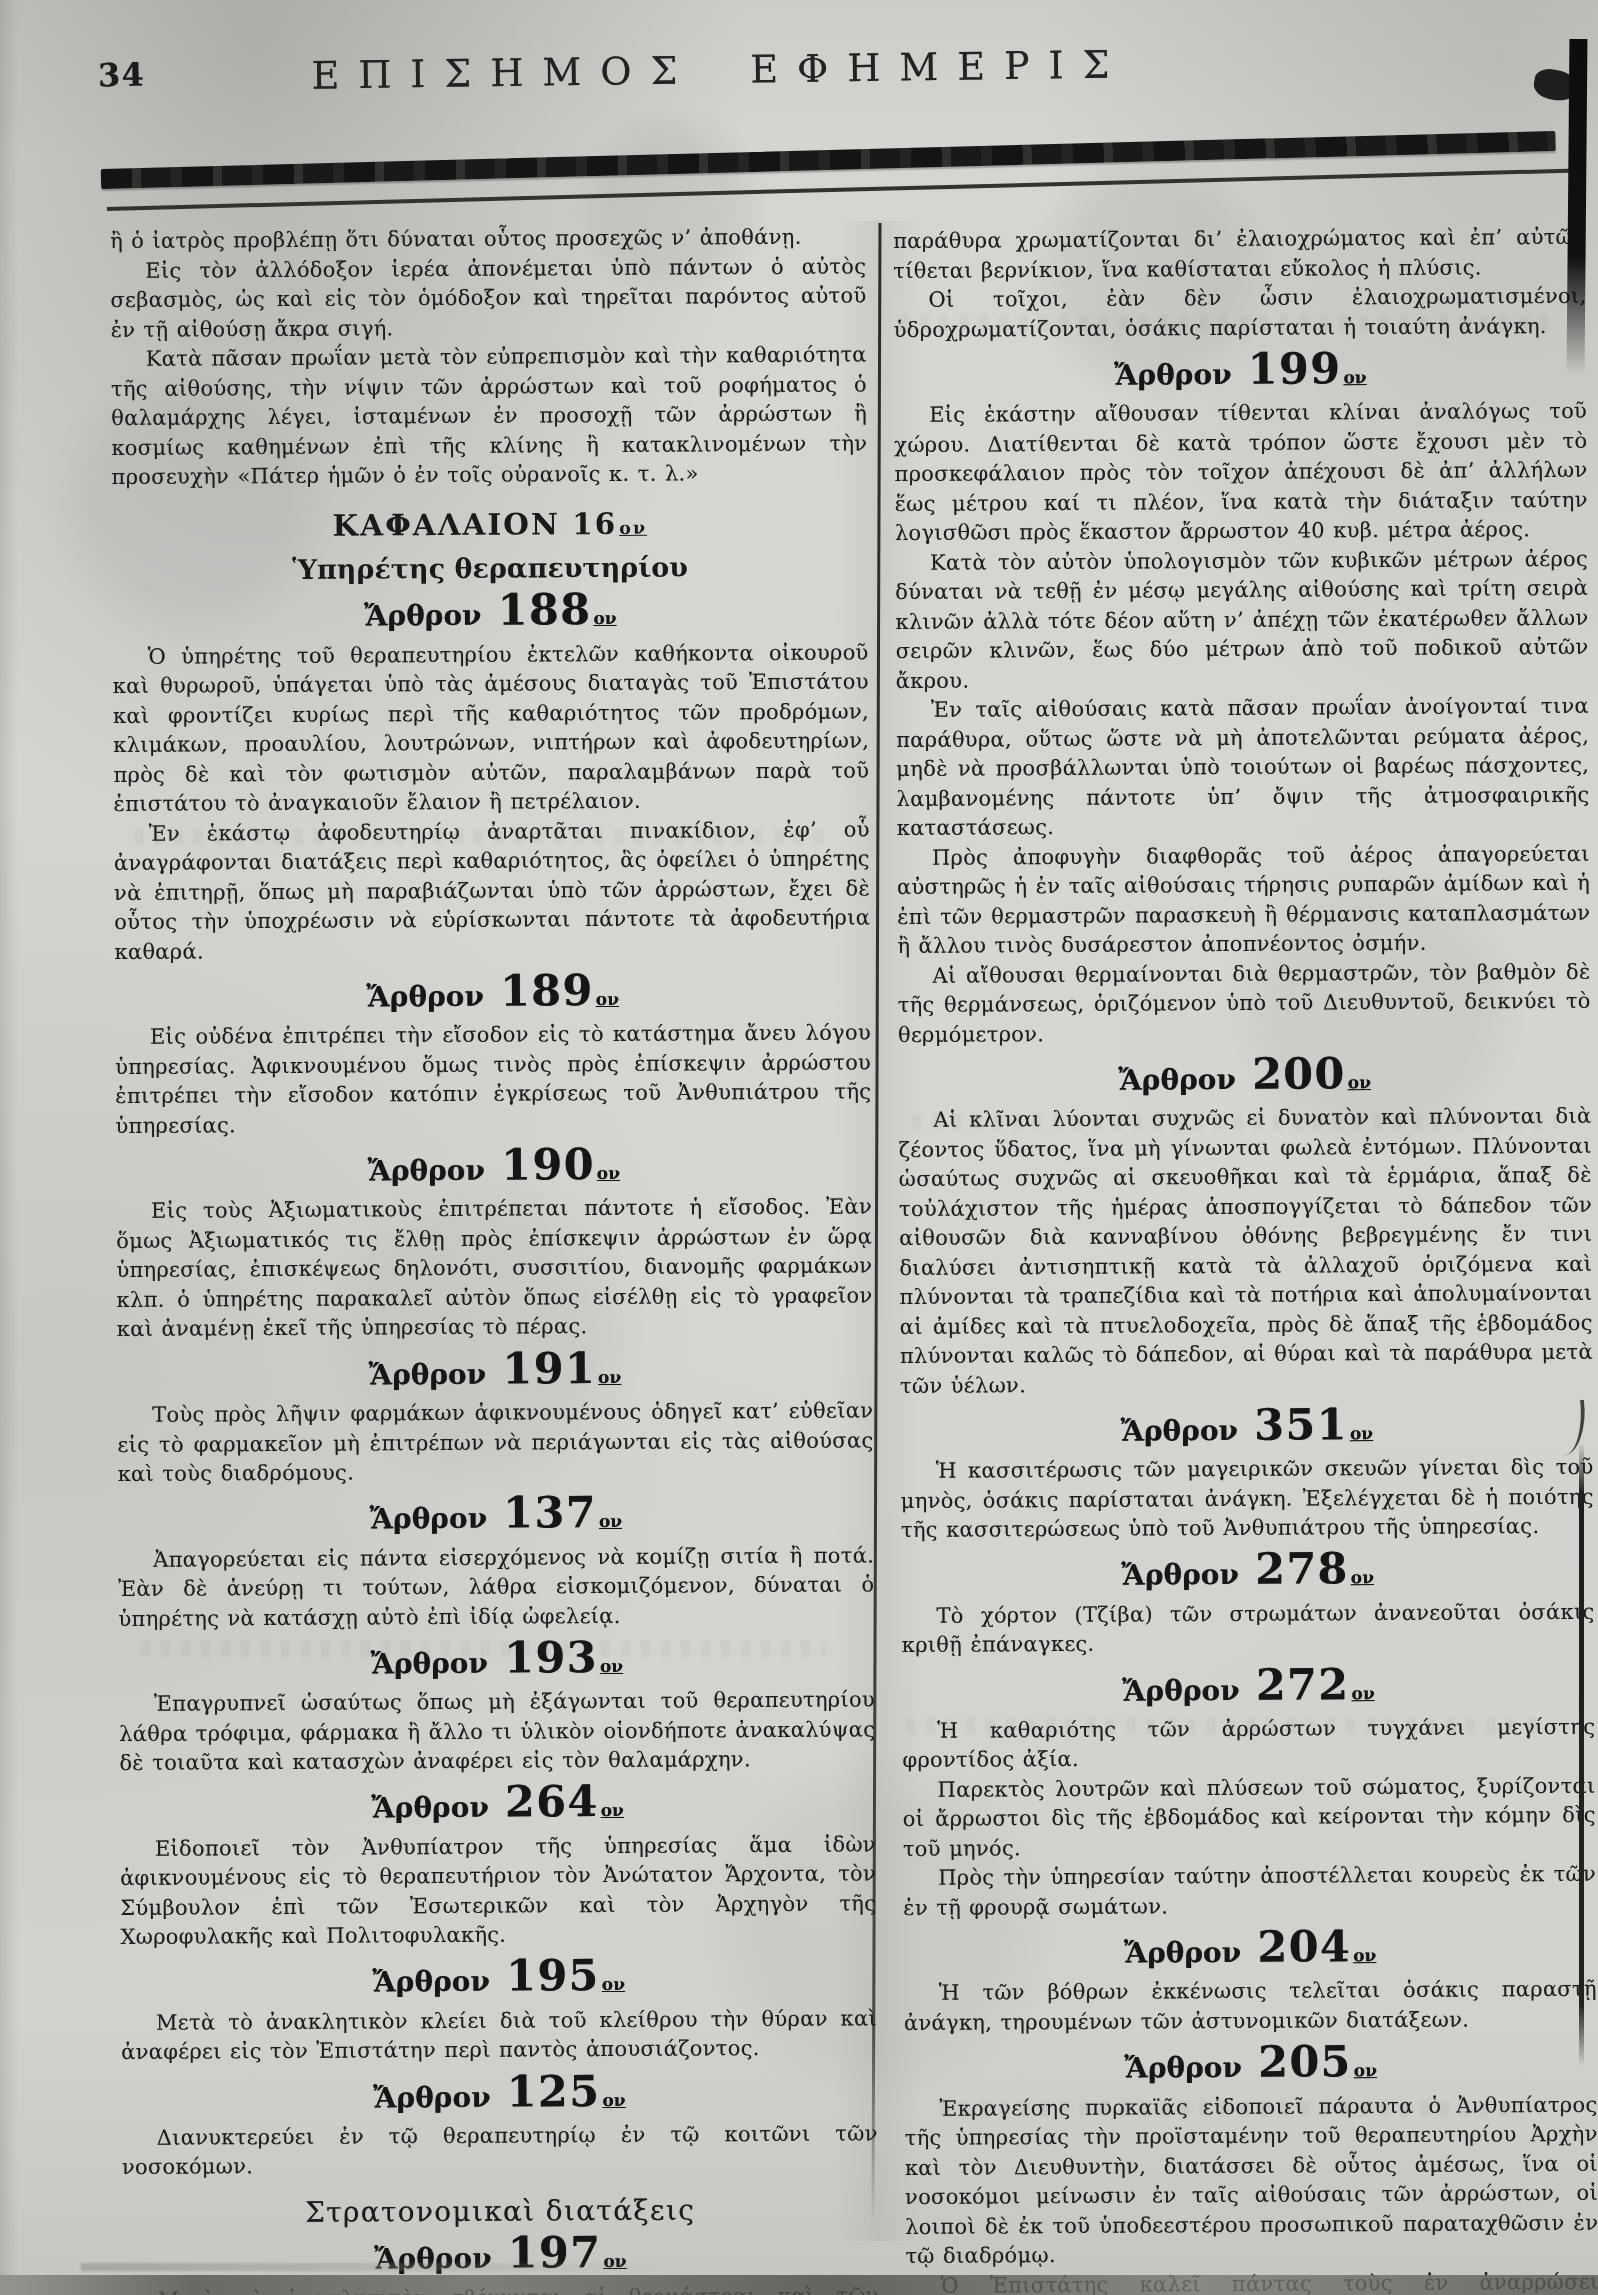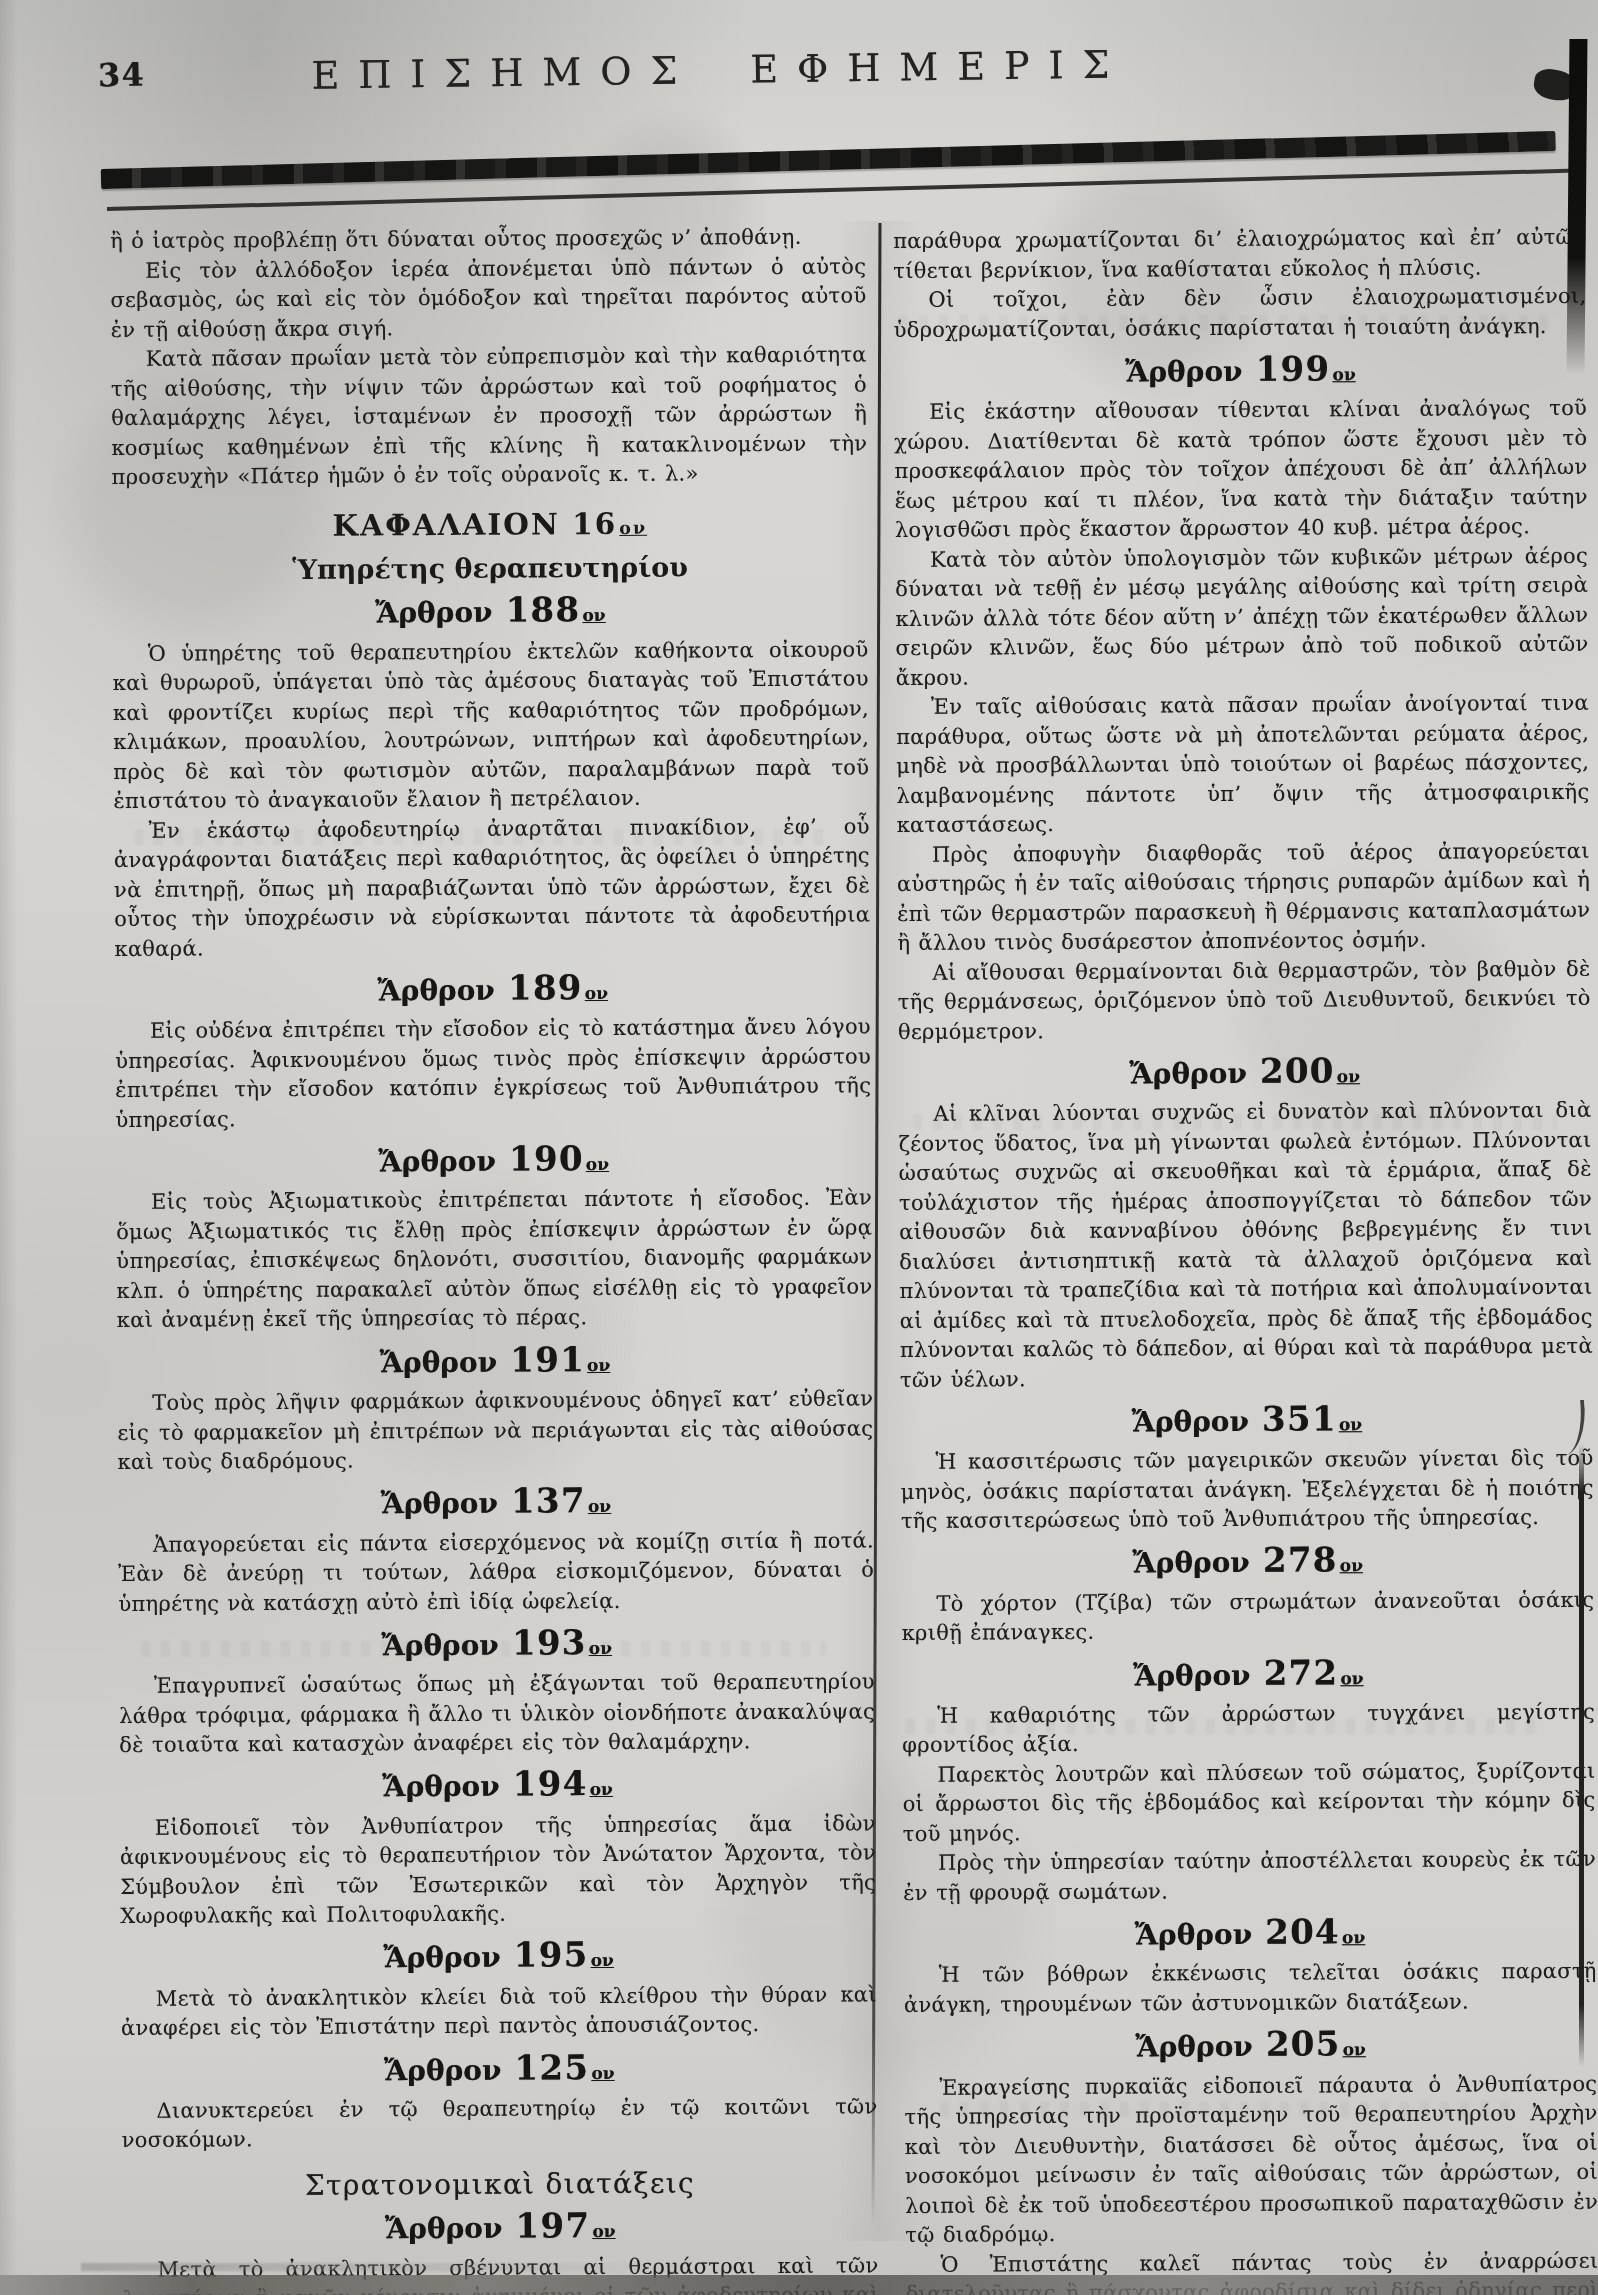--- a/index.html
+++ b/index.html
@@ -40,21 +40,21 @@
   .col-left{left:110px;width:756px;}
   .col-right{left:893px;width:693px;}
   .divider{position:absolute;left:875px;top:223px;width:2.7px;height:2004px;
     transform:rotate(0.2deg);
     background:linear-gradient(180deg,#2b2b29 0%,#343331 60%,#4a4844 90%,rgba(70,68,64,0));}
   .para{margin:0;font-size:21px;line-height:29.5px;text-align:justify;text-indent:35px;
     letter-spacing:0.3px;word-spacing:1.3px;color:#1e1d1b;text-shadow:0 0 0.7px rgba(20,20,20,.35);}
   .para.noindent{text-indent:0;}
   .article-h{margin:10.7px 0 5.4px 0;text-align:center;font-size:28px;line-height:31px;
     font-weight:bold;color:#171614;text-shadow:0 0 0.7px rgba(0,0,0,.5);}
-  .art-num{font-size:34px;letter-spacing:1.3px;}
+  .art-num{font-size:43px;letter-spacing:1.3px;}
   .art-suffix{font-size:17px;font-weight:bold;margin-left:2px;text-decoration:underline;}
   .chapter-h{margin:17.5px 0 4px 0;text-align:center;font-size:29.5px;line-height:34px;
     font-weight:bold;letter-spacing:2px;color:#1b1a18;}
   .chapter-h .art-suffix{font-size:17.5px;}
   .subtitle-h{margin:6.7px 0 4px 0;text-align:center;font-size:27px;line-height:32px;
     font-weight:bold;color:#1b1a18;}
   .section-h{margin:14.8px 0 4px 0;text-align:center;font-size:28px;line-height:32px;
     font-weight:normal;letter-spacing:1.3px;color:#1c1b19;text-shadow:0 0 0.7px rgba(0,0,0,.5);}
   
   .gutter-shade{position:absolute;left:835px;top:221px;width:87px;height:2020px;
@@ -109,21 +109,21 @@
     <h3 class="article-h"><span class="art-label">Ἄρθρον</span><span class="art-num"> 189</span><span class="art-suffix">ον</span></h3>
     <p class="para">Εἰς οὐδένα ἐπιτρέπει τὴν εἴσοδον εἰς τὸ κατάστημα ἄνευ λόγου ὑπηρεσίας. Ἀφικνουμένου ὅμως τινὸς πρὸς ἐπίσκεψιν ἀρρώστου ἐπιτρέπει τὴν εἴσοδον κατόπιν ἐγκρίσεως τοῦ Ἀνθυπιάτρου τῆς ὑπηρεσίας.</p>
     <h3 class="article-h"><span class="art-label">Ἄρθρον</span><span class="art-num"> 190</span><span class="art-suffix">ον</span></h3>
     <p class="para">Εἰς τοὺς Ἀξιωματικοὺς ἐπιτρέπεται πάντοτε ἡ εἴσοδος. Ἐὰν ὅμως Ἀξιωματικός τις ἔλθῃ πρὸς ἐπίσκεψιν ἀρρώστων ἐν ὥρᾳ ὑπηρεσίας, ἐπισκέψεως δηλονότι, συσσιτίου, διανομῆς φαρμάκων κλπ. ὁ ὑπηρέτης παρακαλεῖ αὐτὸν ὅπως εἰσέλθῃ εἰς τὸ γραφεῖον καὶ ἀναμένῃ ἐκεῖ τῆς ὑπηρεσίας τὸ πέρας.</p>
     <h3 class="article-h"><span class="art-label">Ἄρθρον</span><span class="art-num"> 191</span><span class="art-suffix">ον</span></h3>
     <p class="para">Τοὺς πρὸς λῆψιν φαρμάκων ἀφικνουμένους ὁδηγεῖ κατ’ εὐθεῖαν εἰς τὸ φαρμακεῖον μὴ ἐπιτρέπων νὰ περιάγωνται εἰς τὰς αἰθούσας καὶ τοὺς διαδρόμους.</p>
     <h3 class="article-h"><span class="art-label">Ἄρθρον</span><span class="art-num"> 137</span><span class="art-suffix">ον</span></h3>
     <p class="para">Ἀπαγορεύεται εἰς πάντα εἰσερχόμενος νὰ κομίζῃ σιτία ἢ ποτά. Ἐὰν δὲ ἀνεύρῃ τι τούτων, λάθρα εἰσκομιζόμενον, δύναται ὁ ὑπηρέτης νὰ κατάσχῃ αὐτὸ ἐπὶ ἰδίᾳ ὠφελείᾳ.</p>
     <h3 class="article-h"><span class="art-label">Ἄρθρον</span><span class="art-num"> 193</span><span class="art-suffix">ον</span></h3>
     <p class="para">Ἐπαγρυπνεῖ ὡσαύτως ὅπως μὴ ἐξάγωνται τοῦ θεραπευτηρίου λάθρα τρόφιμα, φάρμακα ἢ ἄλλο τι ὑλικὸν οἱονδήποτε ἀνακαλύψας δὲ τοιαῦτα καὶ κατασχὼν ἀναφέρει εἰς τὸν θαλαμάρχην.</p>
-    <h3 class="article-h"><span class="art-label">Ἄρθρον</span><span class="art-num"> 194</span><span class="art-suffix">ον</span></h3>
+    <h3 class="article-h"><span class="art-label">Ἄρθρον</span><span class="art-num"> 264</span><span class="art-suffix">ον</span></h3>
     <p class="para">Εἰδοποιεῖ τὸν Ἀνθυπίατρον τῆς ὑπηρεσίας ἅμα ἰδὼν ἀφικνουμένους εἰς τὸ θεραπευτήριον τὸν Ἀνώτατον Ἄρχοντα, τὸν Σύμβουλον ἐπὶ τῶν Ἐσωτερικῶν καὶ τὸν Ἀρχηγὸν τῆς Χωροφυλακῆς καὶ Πολιτοφυλακῆς.</p>
     <h3 class="article-h"><span class="art-label">Ἄρθρον</span><span class="art-num"> 195</span><span class="art-suffix">ον</span></h3>
     <p class="para">Μετὰ τὸ ἀνακλητικὸν κλείει διὰ τοῦ κλείθρου τὴν θύραν καὶ ἀναφέρει εἰς τὸν Ἐπιστάτην περὶ παντὸς ἀπουσιάζοντος.</p>
     <h3 class="article-h"><span class="art-label">Ἄρθρον</span><span class="art-num"> 125</span><span class="art-suffix">ον</span></h3>
     <p class="para">Διανυκτερεύει ἐν τῷ θεραπευτηρίῳ ἐν τῷ κοιτῶνι τῶν νοσοκόμων.</p>
     <h3 class="section-h">Στρατονομικαὶ διατάξεις</h3>
     <h3 class="article-h"><span class="art-label">Ἄρθρον</span><span class="art-num"> 197</span><span class="art-suffix">ον</span></h3>
     <p class="para">Μετὰ τὸ ἀνακλητικὸν σβένυνται αἱ θερμάστραι καὶ τῶν λαμπτήρων ἢ φανῶν μένουσιν ἀνημμένοι οἱ τῶν ἀφοδευτηρίων καὶ τῶν διαδρόμων.</p>
   </div>
 <div class="col col-right" id="col-right">

